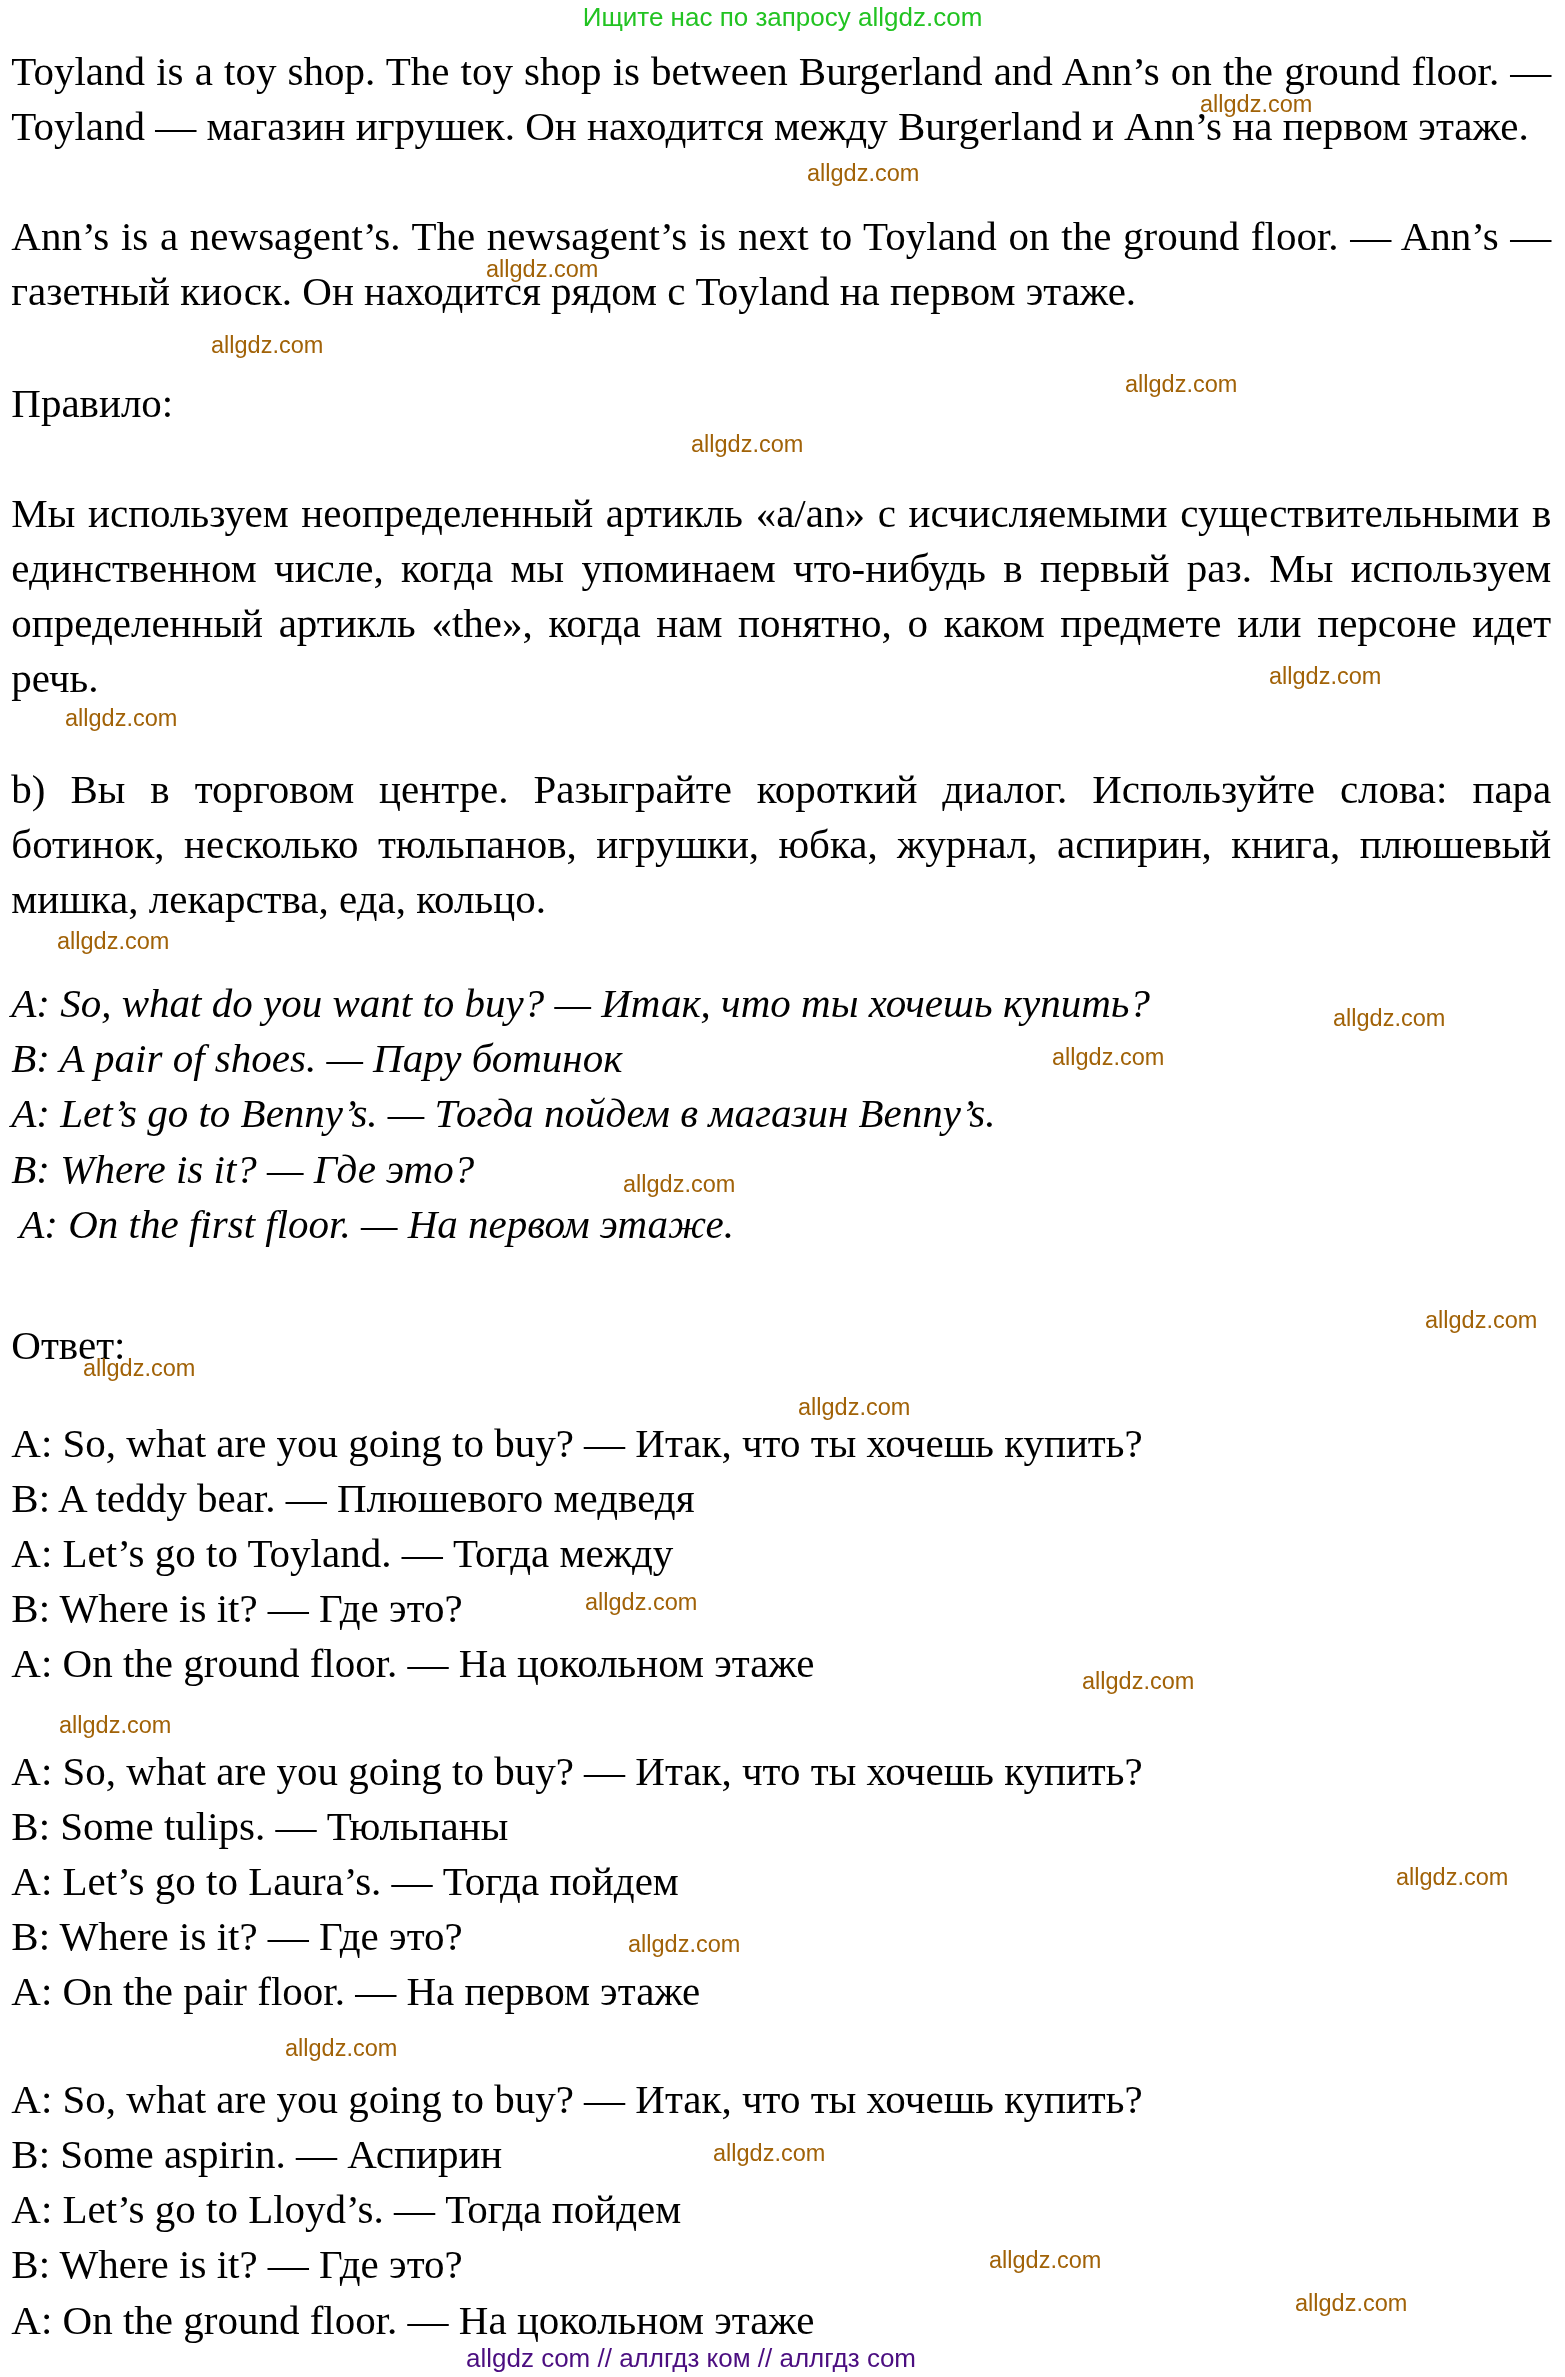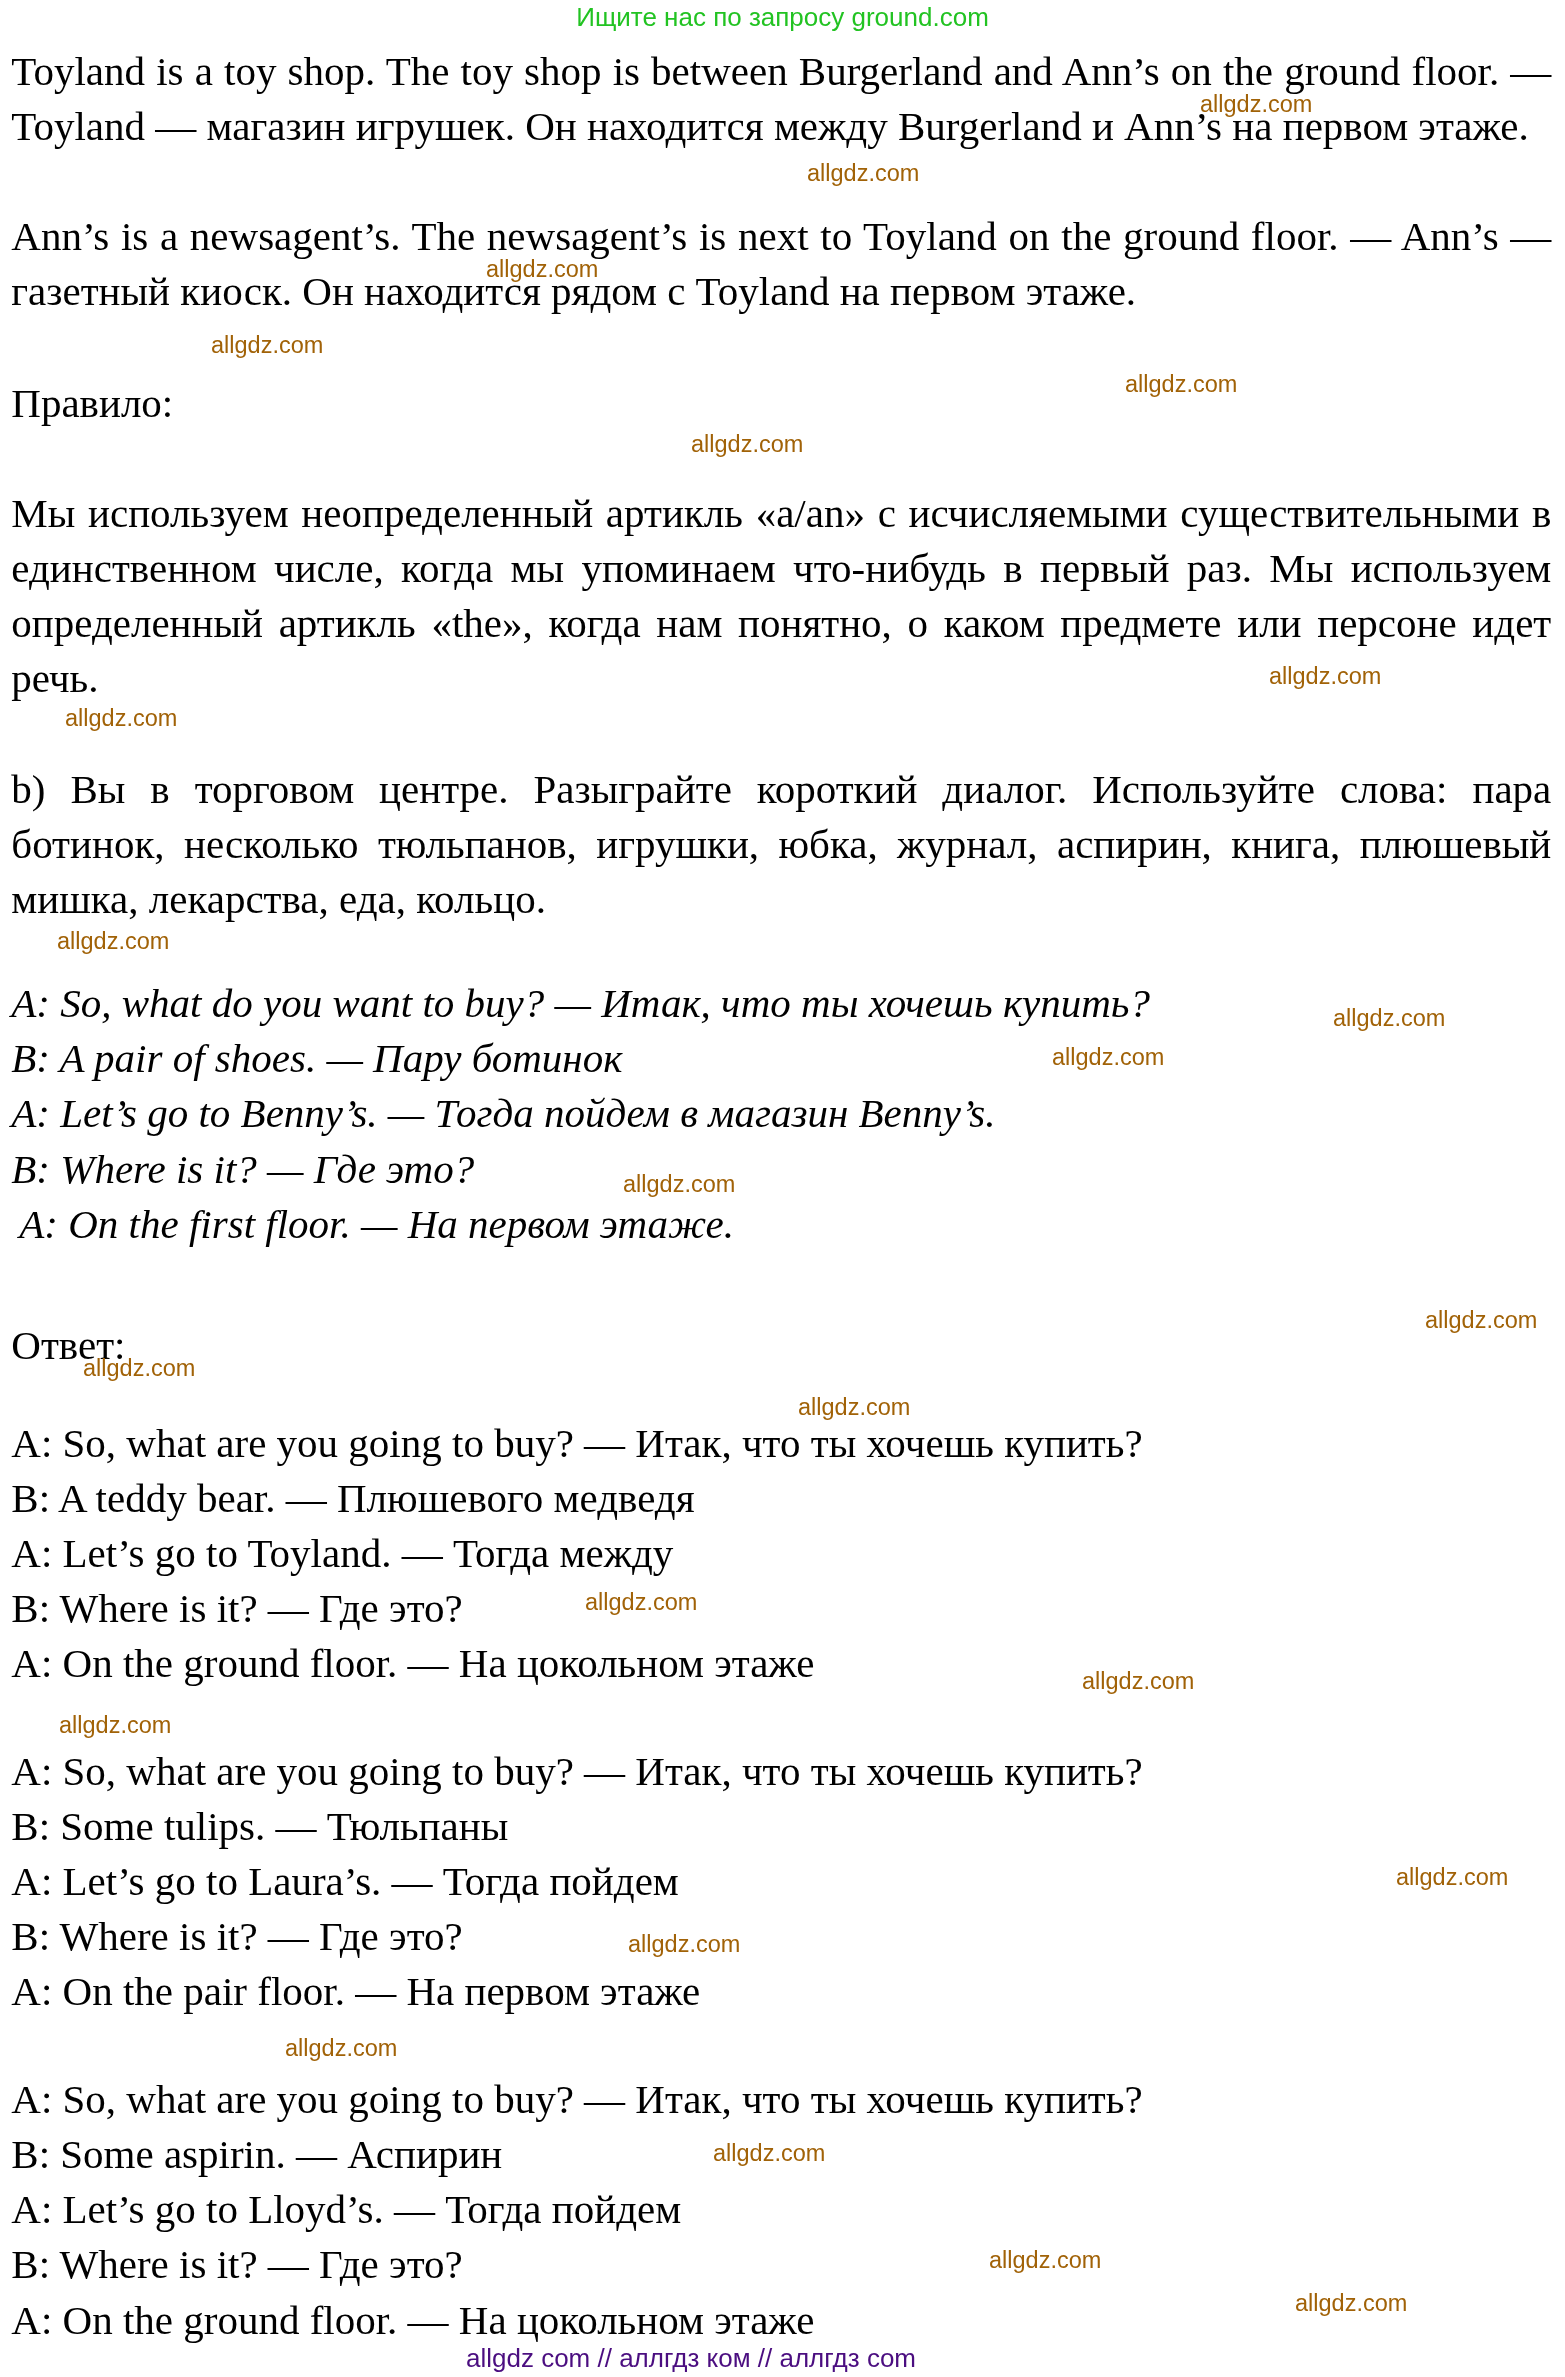--- a/index.html
+++ b/index.html
@@ -14,21 +14,21 @@
   .justify { text-align:justify; text-align-last:left; }
   .italic { font-style:italic; }
   .line { position:absolute; left:11.3px; white-space:nowrap;
     font-family:"Liberation Serif", serif; font-size:41px; color:#000; }
   .wm { position:absolute; font-family:"Liberation Sans", sans-serif; font-size:23.5px; color:#a16207; white-space:nowrap; }
 </style>
 </head>
 <body>
 
 <div class="page">
-  <div class="top-banner">Ищите нас по запросу ground.com</div>
+  <div class="top-banner">Ищите нас по запросу allgdz.com</div>
 
   <div class="text justify" style="top:44px;">Toyland is a toy shop. The toy shop is between Burgerland and Ann’s on the ground floor. — Toyland — магазин игрушек. Он находится между Burgerland и Ann’s на первом этаже.</div>
   <div class="text justify" style="top:209px;">Ann’s is a newsagent’s. The newsagent’s is next to Toyland on the ground floor. — Ann’s — газетный киоск. Он находится рядом с Toyland на первом этаже.</div>
 
   <div class="line" style="top:379px;">Правило:</div>
   <div class="text justify" style="top:486px;">Мы используем неопределенный артикль «a/an» с исчисляемыми существительными в единственном числе, когда мы упоминаем что-нибудь в первый раз. Мы используем определенный артикль «the», когда нам понятно, о каком предмете или персоне идет речь.</div>
 
   <div class="text justify" style="top:762px;">b)  Вы в торговом центре. Разыграйте короткий диалог. Используйте слова: пара ботинок, несколько тюльпанов, игрушки, юбка, журнал, аспирин, книга, плюшевый мишка, лекарства, еда, кольцо.</div>
 
   <div class="line italic" style="top:979px;">A: So, what do you want to buy? — Итак, что ты хочешь купить?</div>

